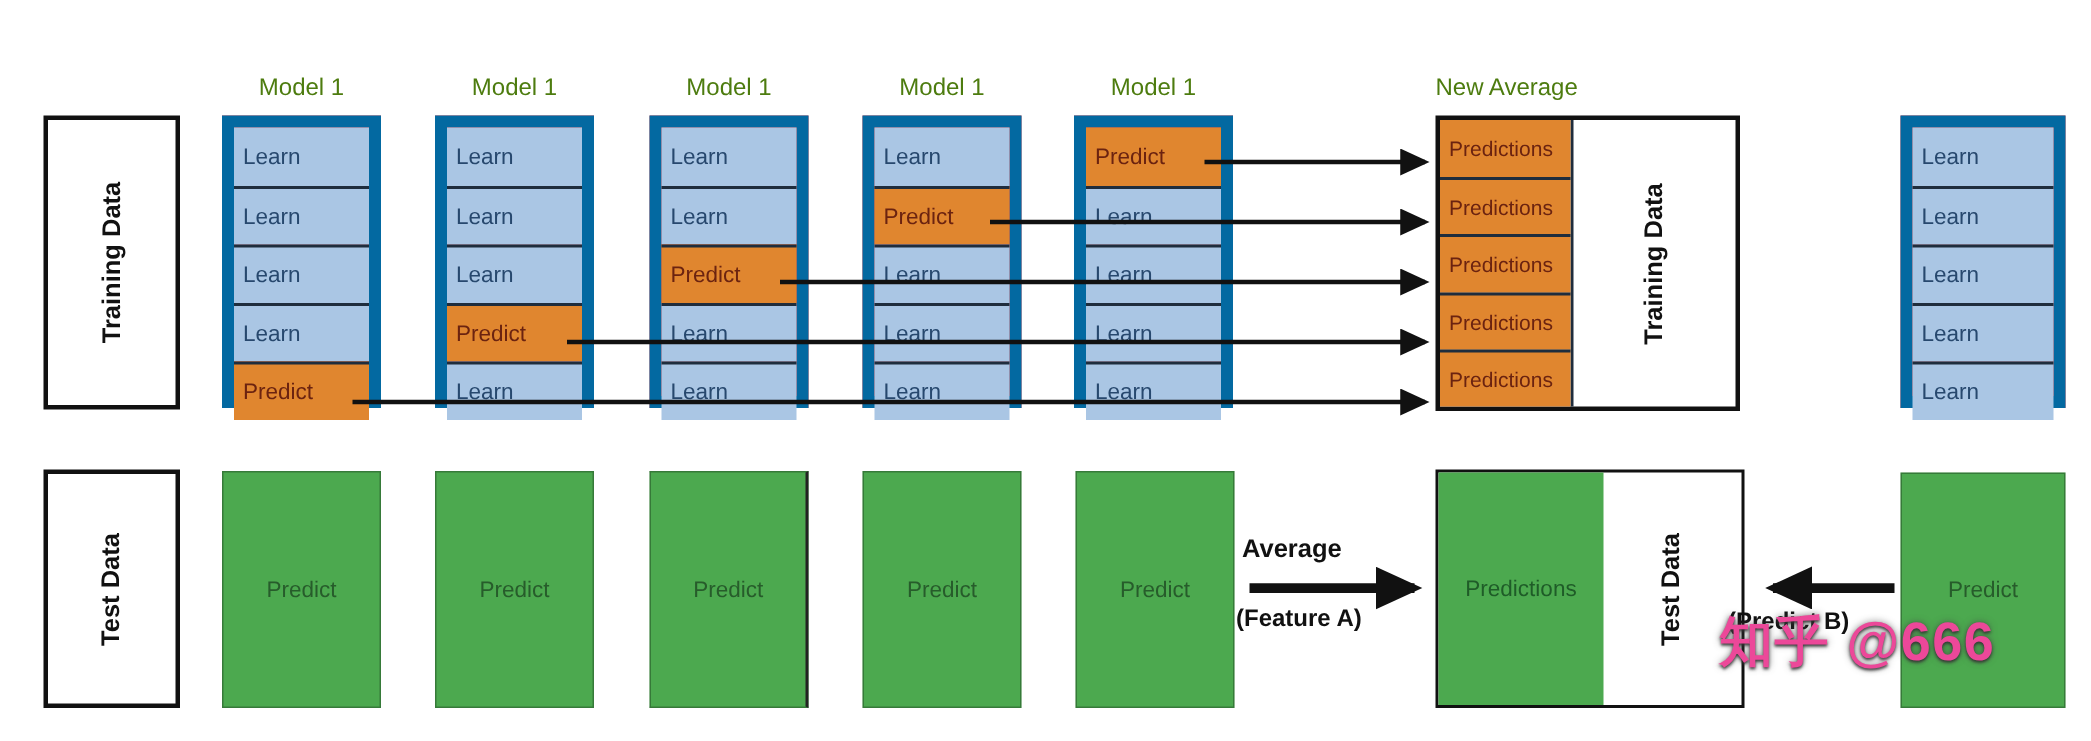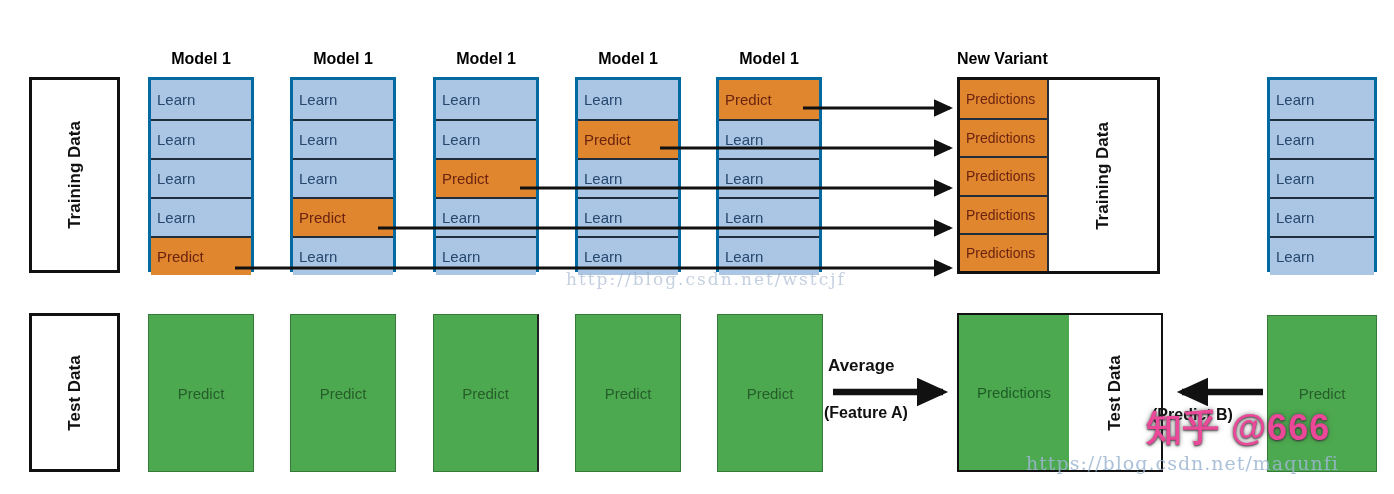--- a/index.html
+++ b/index.html
@@ -3,26 +3,26 @@
 <meta charset="utf-8">
 <style>
   html,body{margin:0;padding:0;background:#fff;}
   .canvas{
     position:relative;width:1394px;height:494px;background:#ffffff;
     font-family:"Liberation Sans",sans-serif;overflow:hidden;
   }
   
   .col-header{
     position:absolute;top:46px;height:26px;line-height:26px;
-    font-size:16px;font-weight:bold;color:#000000;text-align:center;z-index:2;
+    font-size:16px;font-weight:normal;color:#4d7c0f;text-align:center;z-index:2;
   }
   
   .fold-col{
     position:absolute;top:77px;width:106px;height:195px;
-    border:3px solid #0369a1;box-sizing:border-box;background:#ef4444;z-index:1;
+    border:8px solid #0369a1;box-sizing:border-box;background:#ef4444;z-index:1;
   }
   .cell{
     height:39px;box-sizing:border-box;border-top:2px solid #1f2d3d;
     display:flex;align-items:center;padding-left:6px;
     font-size:15px;color:#27486e;background:#aac6e4;
   }
   .cell:first-child{border-top:none;}
   .cell.predict{background:#e0862f;color:#6b2310;}
   .cell.prediction-cell{background:#e0862f;color:#6b2310;}
   
@@ -126,21 +126,21 @@
   </div>
 
   <div class="fold-col" style="left:716px;">
     <div class="cell predict">Predict</div>
     <div class="cell learn">Learn</div>
     <div class="cell learn">Learn</div>
     <div class="cell learn">Learn</div>
     <div class="cell learn">Learn</div>
   </div>
 
-  <div class="col-header" style="left:957px;width:140px;text-align:left;">New Variant</div>
+  <div class="col-header" style="left:957px;width:140px;text-align:left;">New Average</div>
   <div class="new-feature-box">
     <div class="nf-stack">
       <div class="cell prediction-cell">Predictions</div>
       <div class="cell prediction-cell">Predictions</div>
       <div class="cell prediction-cell">Predictions</div>
       <div class="cell prediction-cell">Predictions</div>
       <div class="cell prediction-cell">Predictions</div>
     </div>
     <div class="nf-side">
       <span class="vert">Training Data</span>
@@ -194,17 +194,15 @@
       <line x1="520" y1="188" x2="950" y2="188" marker-end="url(#ah)"></line>
       <line x1="378" y1="228" x2="950" y2="228" marker-end="url(#ah)"></line>
       <line x1="235" y1="268" x2="950" y2="268" marker-end="url(#ah)"></line>
     </g>
     <g stroke="#111" stroke-width="6.5" fill="none">
       <line x1="833" y1="392" x2="943" y2="392" marker-end="url(#ahBig)"></line>
       <line x1="1263" y1="392" x2="1182" y2="392" marker-end="url(#ahBig)"></line>
     </g>
   </svg>
 
-  <div class="wm-center">http://blog.csdn.net/wstcjf</div>
   <div class="wm-zhihu">知乎 @666</div>
-  <div class="wm-csdn">https://blog.csdn.net/maqunfi</div>
 
 </div>
 
 </body></html>

